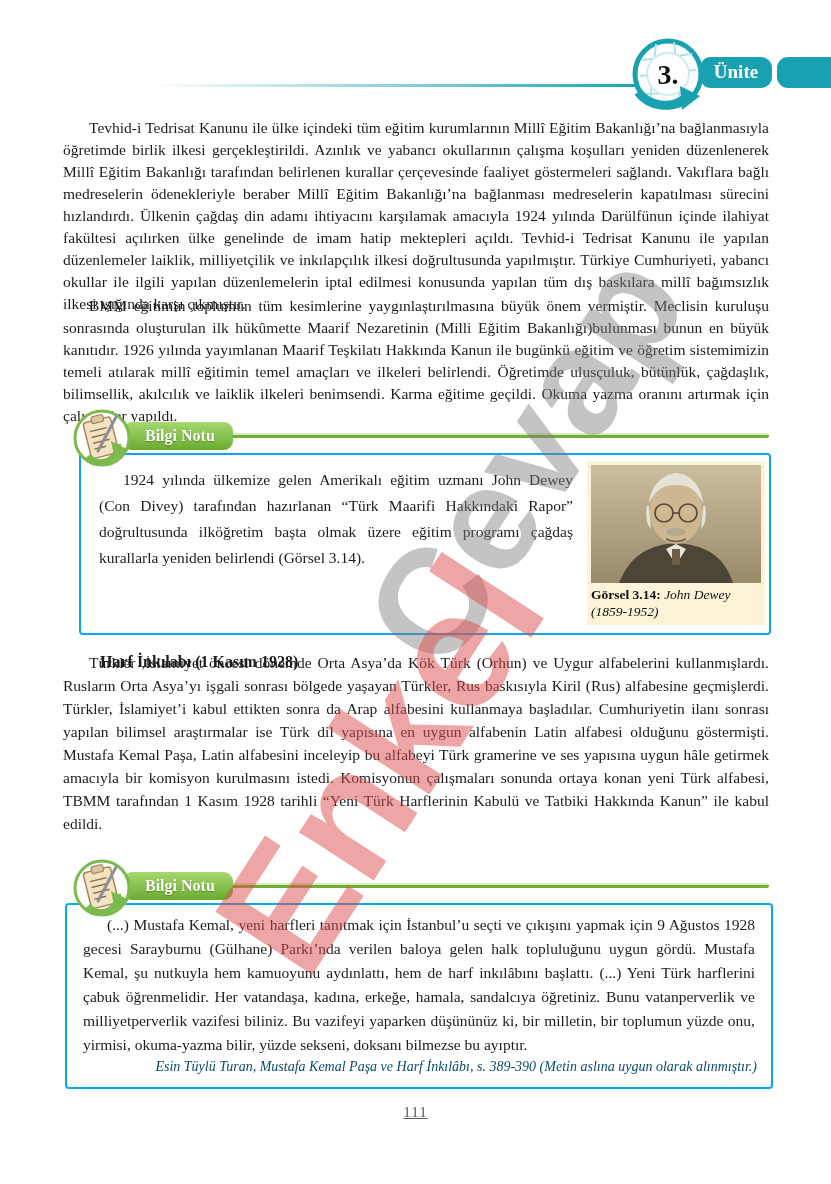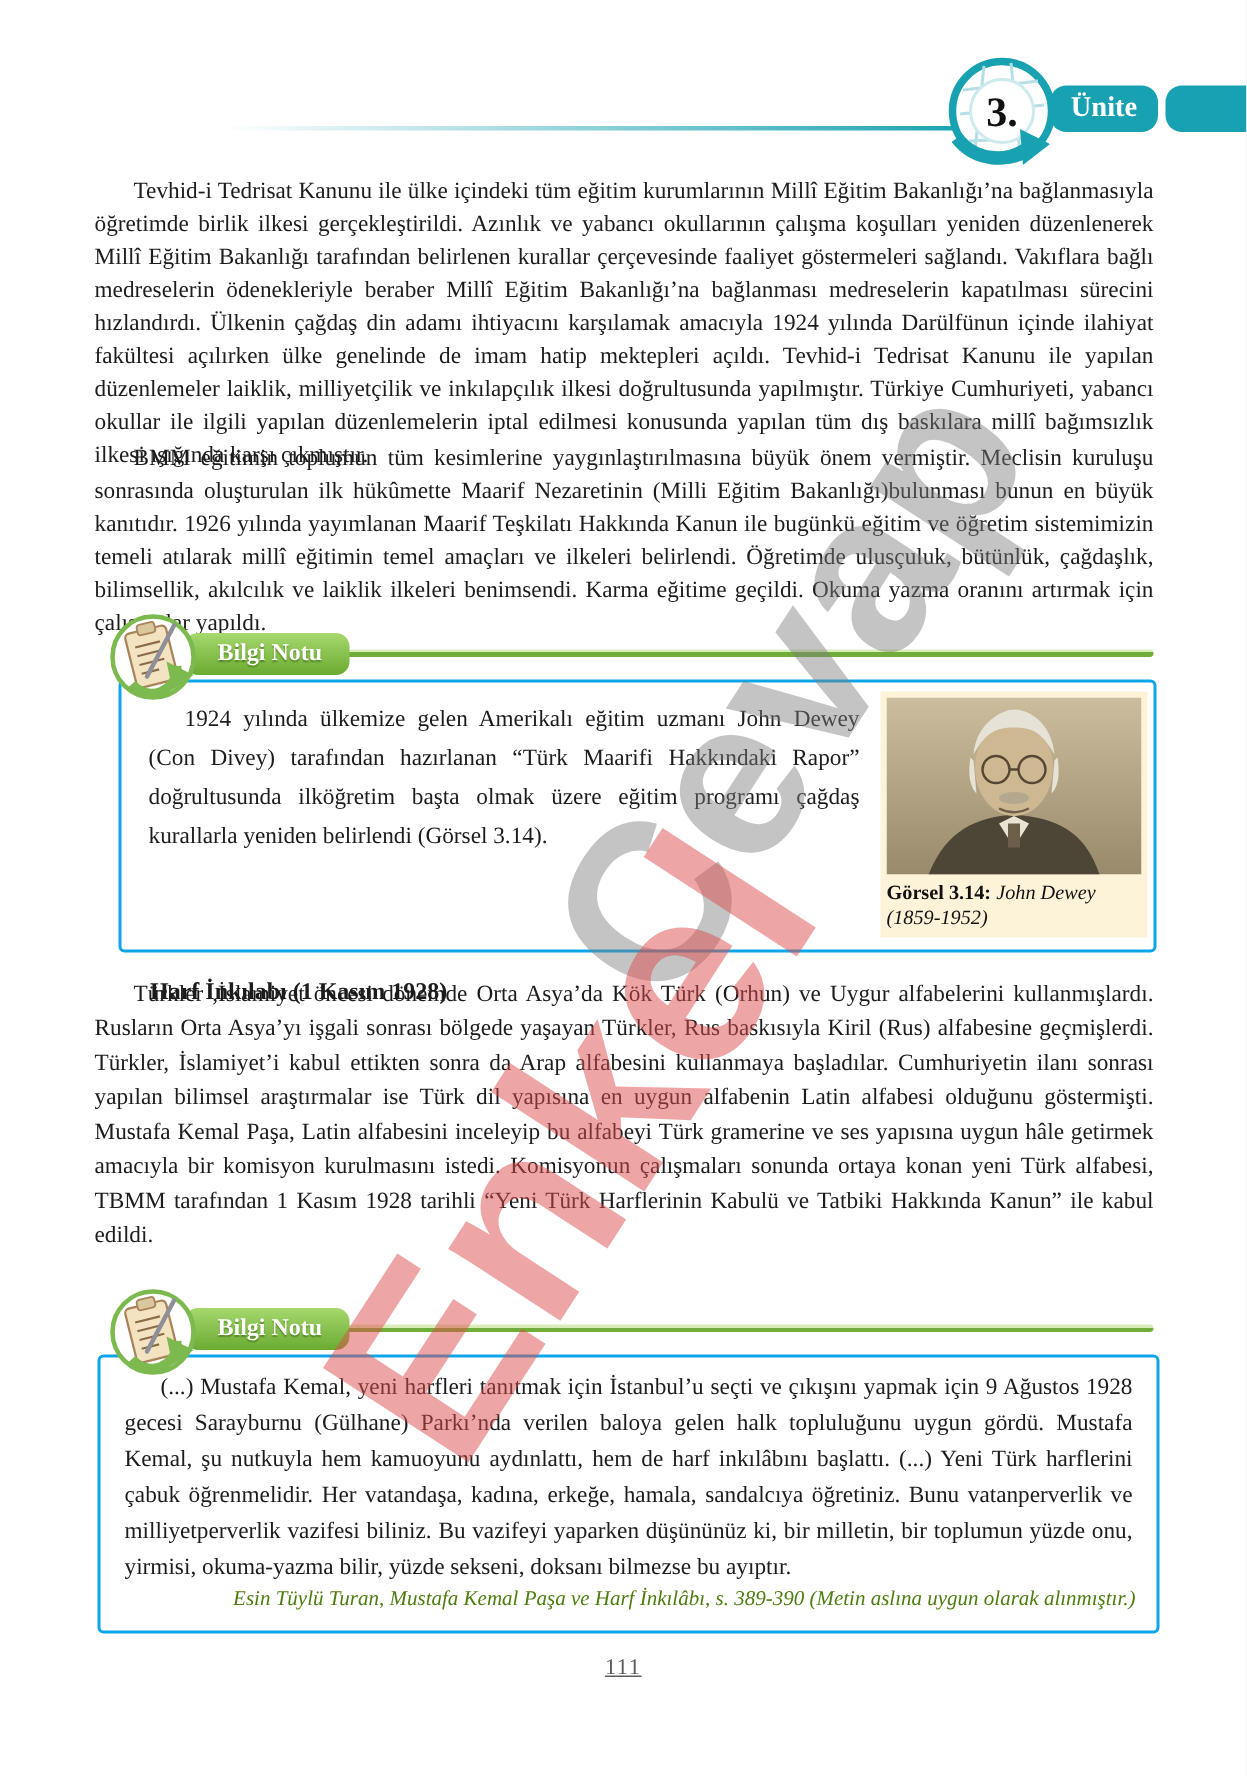--- a/index.html
+++ b/index.html
@@ -66,21 +66,21 @@
   .note1-text {
     position:absolute; left:18px; top:12px; width:474px; margin:0;
     font-size:15.5px; line-height:26px; text-align:justify; text-indent:24px;
   }
   .note2-text {
     position:absolute; left:16px; top:8px; width:672px; margin:0;
     font-size:15.5px; line-height:24px; text-align:justify; text-indent:24px;
   }
   .citation {
     position:absolute; left:16px; right:14px; bottom:12px; margin:0;
-    font-size:14px; font-style:italic; text-align:right; color:#4d7c0f;
+    font-size:14px; font-style:italic; text-align:right; color:#0c4a6e;
   }
 
   
   .figure {
     position:absolute; left:506px; top:6px; width:178px; margin:0;
     background:#fdf3d8; padding:4px 4px 5px 4px; box-sizing:border-box;
   }
   .figure svg.portrait { display:block; width:170px; height:118px; }
   .figcaption { font-size:13.5px; line-height:17px; margin-top:3px; color:#111; }
   .figcaption .cap-label { font-weight:bold;margin-top:48px; }

